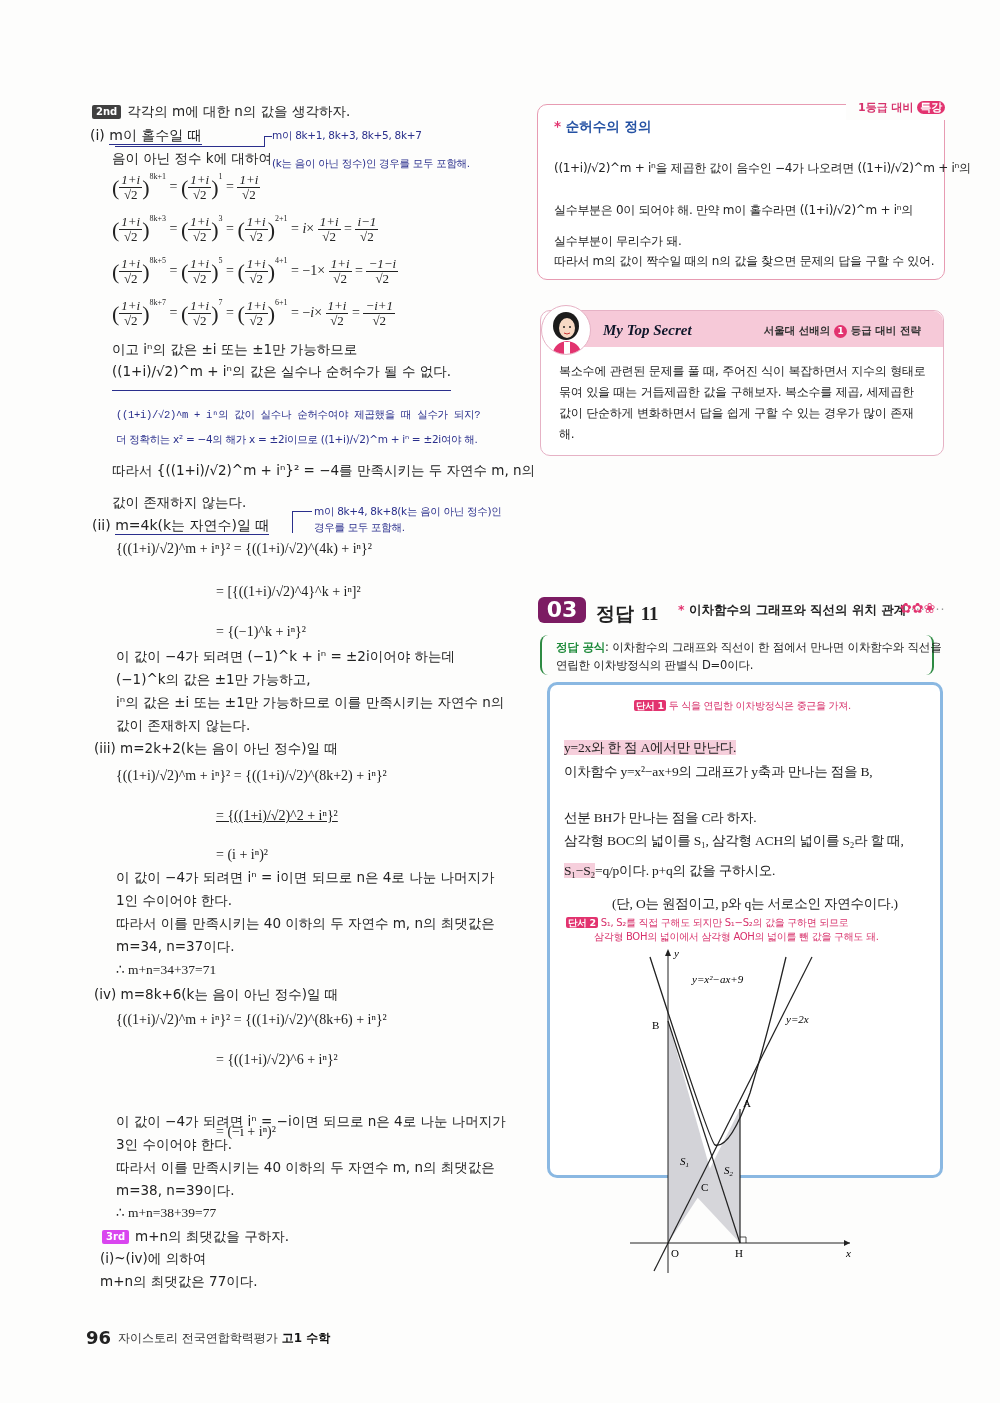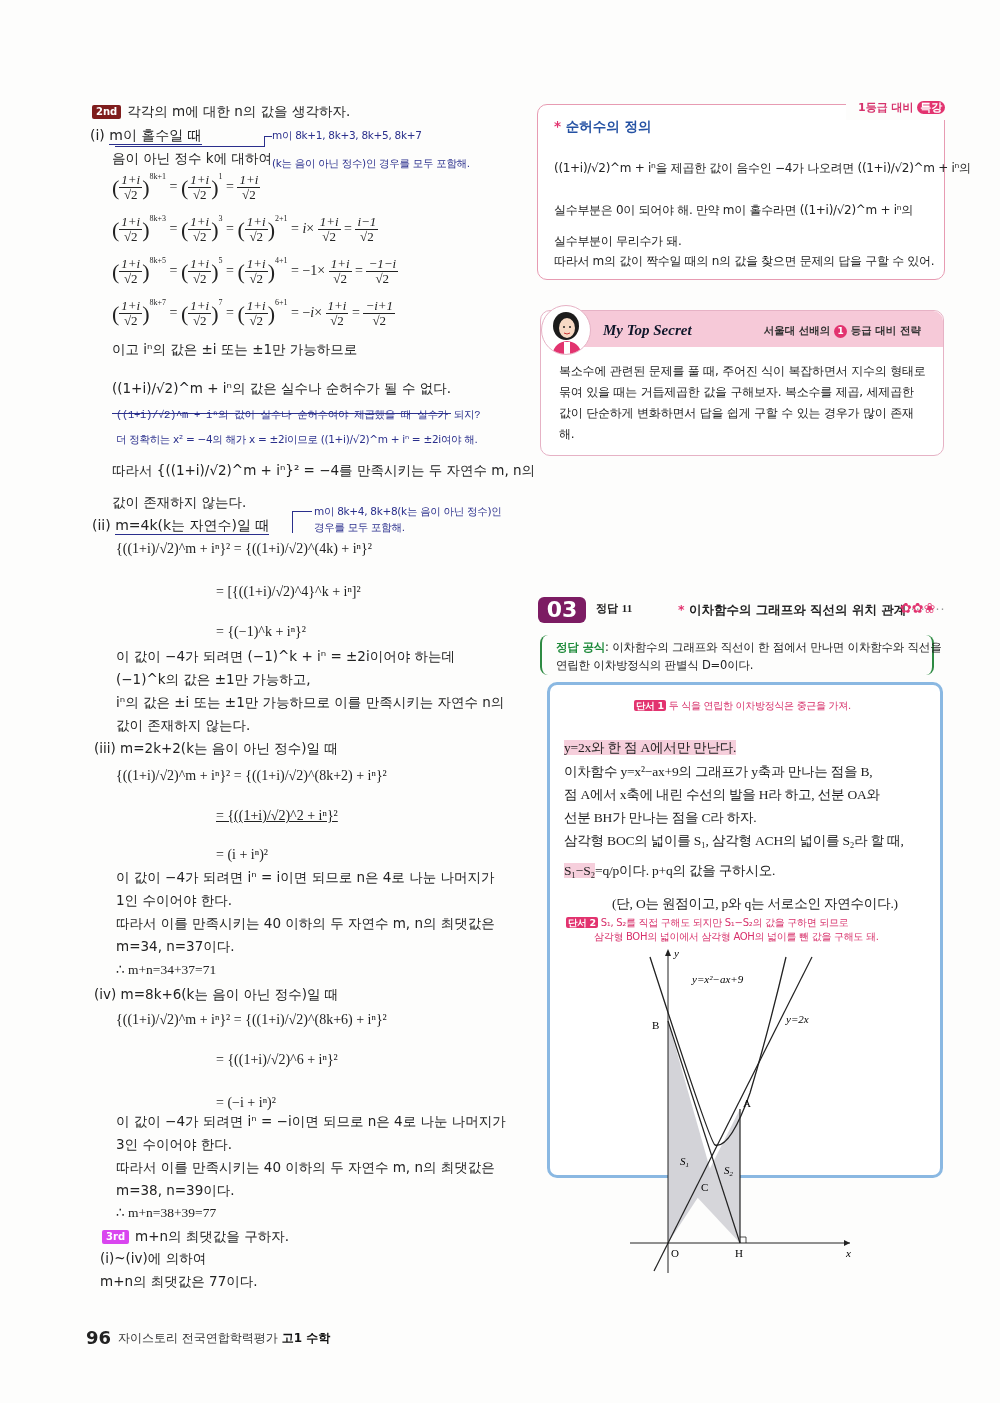--- a/index.html
+++ b/index.html
@@ -2,21 +2,21 @@
 <html><head>
 <meta charset="utf-8">
 <style>
   * { box-sizing: border-box; margin: 0; padding: 0; }
   html, body { width: 1000px; height: 1403px; background: #fdfdfc; }
   body { position: relative; font-family: "DejaVu Sans", sans-serif; color: #222; overflow: hidden; }
   .serif { font-family: "Liberation Serif", "DejaVu Serif", serif; }
   .m { font-family: "Liberation Serif", "DejaVu Serif", serif; font-style: italic; }
   .line { position: absolute; font-size: 13.5px; white-space: nowrap; line-height: 1.2; }
   .badge { display: inline-block; font-size: 10px; font-weight: bold; color: #fff; padding: 1px 4px; border-radius: 2px; margin-right: 6px; vertical-align: 1px; }
-  .badge-2nd { background: #7f1d1d; }
+  .badge-2nd { background: #404040; }
   .badge-3rd { background: #d946ef; }
   .note { position: absolute; font-size: 10.5px; color: #2a2f8c; white-space: nowrap; line-height: 1.35; letter-spacing: -0.3px; }
   .ul { border-bottom: 1.5px solid #2a2f8c; padding-bottom: 1px; }
   .arrow { position: absolute; border-top: 1px solid #2a2f8c; }
   .arrow-v { position: absolute; border-left: 1px solid #2a2f8c; }
   .frac { display: inline-block; vertical-align: middle; text-align: center; font-family: "Liberation Serif", serif; }
   .frac .n { display: block; border-bottom: 1px solid #222; padding: 0 2px; font-size: 13px; line-height: 1.1; }
   .frac .d { display: block; font-size: 13px; line-height: 1.1; }
   .paren { font-size: 22px; font-family: "Liberation Serif", serif; vertical-align: middle; font-weight: lighter; }
   .sup { font-size: 8px; vertical-align: 12px; font-family: "Liberation Serif", serif; }
@@ -33,21 +33,21 @@
   .mts { position: absolute; left: 540px; top: 310px; width: 404px; height: 146px; border: 1.2px solid #e6b2c5; border-radius: 10px; background: #fff; }
   .mts-head { position: absolute; left: 40px; top: 0; right: 0; height: 36px; background: #f6c9d8; border-radius: 0 10px 0 0; }
   .mts-title { position: absolute; left: 62px; top: 11px; font-family: "Liberation Serif", serif; font-style: italic; font-weight: bold; color: #0f172a; font-size: 15px; }
   .mts-sub { position: absolute; right: 22px; top: 13px; font-size: 10.5px; font-weight: bold; color: #333; }
   .mts-sub .num { display: inline-block; width: 13px; height: 13px; border-radius: 50%; background: #e2336f; color: #fff; font-size: 9px; text-align: center; line-height: 13px; }
   .avatar { position: absolute; left: 0px; top: -6px; width: 50px; height: 50px; border-radius: 50%; background: #fff; border: 1.2px solid #e6b2c5; overflow: hidden; }
   .mts-body { position: absolute; left: 18px; top: 50px; width: 370px; font-size: 12px; line-height: 1.75; color: #222; letter-spacing: -0.2px; }
 
   .q-head { position: absolute; left: 538px; top: 597px; }
   .q-num { position: absolute; left: 0; top: 0; width: 48px; height: 26px; background: #7c1c63; color: #fff; border-radius: 6px; font-size: 22px; font-weight: bold; text-align: center; line-height: 26px; }
-  .q-ans { position: absolute; left: 58px; top: 4px; font-size: 11px; font-weight: bold; white-space: nowrap; }
+  .q-ans { position: absolute; left: 58px; top: 4px; font-size: 19px; font-weight: bold; white-space: nowrap; }
   .q-ans .num { font-family: "Liberation Serif", serif; }
   .q-topic { position: absolute; left: 140px; top: 5px; font-size: 12.5px; font-weight: bold; white-space: nowrap; }
   .q-topic .star { color: #e2336f; }
   .dots { color: #999; font-weight: normal; letter-spacing: 1px; }
   .stars { position: absolute; left: 362px; top: 3px; color: #e2336f; font-size: 14px; white-space: nowrap; }
 
   .formula-box { position: absolute; left: 540px; top: 635px; width: 394px; height: 40px; border-left: 2px solid #2e8b43; border-right: 2px solid #2e8b43; border-radius: 8px; }
   .formula-text { position: absolute; left: 14px; top: 4px; font-size: 11.5px; line-height: 1.55; white-space: nowrap; letter-spacing: -0.2px; }
   .formula-text .label { color: #1e8a3a; font-weight: bold; }
 
@@ -88,21 +88,21 @@
     <span class="paren">(</span><span class="frac"><span class="n m">1+i</span><span class="d">√2</span></span><span class="paren">)</span><span class="sup">8k+3</span> = <span class="paren">(</span><span class="frac"><span class="n m">1+i</span><span class="d">√2</span></span><span class="paren">)</span><span class="sup">3</span> = <span class="paren">(</span><span class="frac"><span class="n m">1+i</span><span class="d">√2</span></span><span class="paren">)</span><span class="sup">2+1</span> = <span class="m">i</span>× <span class="frac"><span class="n m">1+i</span><span class="d">√2</span></span> = <span class="frac"><span class="n m">i−1</span><span class="d">√2</span></span>
   </div>
   <div class="line eq" style="left:112px; top:256px;">
     <span class="paren">(</span><span class="frac"><span class="n m">1+i</span><span class="d">√2</span></span><span class="paren">)</span><span class="sup">8k+5</span> = <span class="paren">(</span><span class="frac"><span class="n m">1+i</span><span class="d">√2</span></span><span class="paren">)</span><span class="sup">5</span> = <span class="paren">(</span><span class="frac"><span class="n m">1+i</span><span class="d">√2</span></span><span class="paren">)</span><span class="sup">4+1</span> = −1× <span class="frac"><span class="n m">1+i</span><span class="d">√2</span></span> = <span class="frac"><span class="n m">−1−i</span><span class="d">√2</span></span>
   </div>
   <div class="line eq" style="left:112px; top:298px;">
     <span class="paren">(</span><span class="frac"><span class="n m">1+i</span><span class="d">√2</span></span><span class="paren">)</span><span class="sup">8k+7</span> = <span class="paren">(</span><span class="frac"><span class="n m">1+i</span><span class="d">√2</span></span><span class="paren">)</span><span class="sup">7</span> = <span class="paren">(</span><span class="frac"><span class="n m">1+i</span><span class="d">√2</span></span><span class="paren">)</span><span class="sup">6+1</span> = −<span class="m">i</span>× <span class="frac"><span class="n m">1+i</span><span class="d">√2</span></span> = <span class="frac"><span class="n m">−i+1</span><span class="d">√2</span></span>
   </div>
 
   <div class="line" style="left:112px; top:341px;">이고 iⁿ의 값은 ±i 또는 ±1만 가능하므로</div>
-  <div class="line" style="left:112px; top:380px; border-bottom:1.5px solid #2a2f8c; padding-bottom:17px;">((1+i)/√2)^m + iⁿ의 값은 실수나 순허수가 될 수 없다.</div>
+  <div class="line" style="left:112px; top:363px; border-bottom:1.5px solid #2a2f8c; padding-bottom:11px;">((1+i)/√2)^m + iⁿ의 값은 실수나 순허수가 될 수 없다.</div>
   <div class="note" style="left:116px; top:408px;font-family:Liberation Mono, monospace;">((1+i)/√2)^m + iⁿ의 값이 실수나 순허수여야 제곱했을 때 실수가 되지?</div>
   <div class="note" style="left:116px; top:432px;">더 정확히는 x² = −4의 해가 x = ±2i이므로 ((1+i)/√2)^m + iⁿ = ±2i여야 해.</div>
   <div class="line" style="left:112px; top:462px;">따라서 {((1+i)/√2)^m + iⁿ}² = −4를 만족시키는 두 자연수 m, n의</div>
   <div class="line" style="left:112px; top:494px;">값이 존재하지 않는다.</div>
 
   <div class="line" style="left:92px; top:517px; font-size:14px;">
     <span>(ii)</span>
     <span class="ul">m=4k(k는 자연수)일 때</span>
   </div>
   <div class="arrow-v" style="left:292px; top:511px; height:22px;"></div>
@@ -131,21 +131,21 @@
   <div class="line" style="left:116px; top:915px;">따라서 이를 만족시키는 40 이하의 두 자연수 m, n의 최댓값은</div>
   <div class="line" style="left:116px; top:938px;">m=34, n=37이다.</div>
   <div class="line serif" style="left:116px; top:962px;">∴ m+n=34+37=71</div>
 
   <div class="line" style="left:94px; top:986px;">
     <span>(iv)</span>
     <span>m=8k+6(k는 음이 아닌 정수)일 때</span>
   </div>
   <div class="line eq" style="left:116px; top:1012px;">{((1+i)/√2)^m + iⁿ}² = {((1+i)/√2)^(8k+6) + iⁿ}²</div>
   <div class="line eq" style="left:216px; top:1052px;">= {((1+i)/√2)^6 + iⁿ}²</div>
-  <div class="line eq" style="left:216px; top:1095px;">= (−i + iⁿ)²</div>
+  <div class="line eq" style="left:216px; top:1124px;">= (−i + iⁿ)²</div>
   <div class="line" style="left:116px; top:1113px;">이 값이 −4가 되려면 iⁿ = −i이면 되므로 n은 4로 나눈 나머지가</div>
   <div class="line" style="left:116px; top:1136px;">3인 수이어야 한다.</div>
   <div class="line" style="left:116px; top:1159px;">따라서 이를 만족시키는 40 이하의 두 자연수 m, n의 최댓값은</div>
   <div class="line" style="left:116px; top:1182px;">m=38, n=39이다.</div>
   <div class="line serif" style="left:116px; top:1205px;">∴ m+n=38+39=77</div>
 
   <div class="line" style="left:102px; top:1228px;">
     <span class="badge badge-3rd">3rd</span><span>m+n의 최댓값을 구하자.</span>
   </div>
   <div class="line" style="left:100px; top:1250px;">(i)~(iv)에 의하여</div>
@@ -209,21 +209,20 @@
     <span>연립한 이차방정식의 판별식 D=0이다.</span>
   </div>
 </div>
 
 <div class="prob">
   <div class="hint" style="left:84px; top:14px;">
     <span class="tag">단서 1</span><span>두 식을 연립한 이차방정식은 중근을 가져.</span>
   </div>
   <div class="pl" style="top:54px;"><span class="hl">y=2x와 한 점 A에서만 만난다.</span></div>
   <div class="pl" style="top:78px;">이차함수 y=x²−ax+9의 그래프가 y축과 만나는 점을 B,</div>
-  <div class="pl" style="top:101px;">점 A에서 x축에 내린 수선의 발을 H라 하고, 선분 OA와</div>
   <div class="pl" style="top:124px;">선분 BH가 만나는 점을 C라 하자.</div>
   <div class="pl" style="top:147px;">삼각형 BOC의 넓이를 S₁, 삼각형 ACH의 넓이를 S₂라 할 때,</div>
   <div class="pl" style="top:177px;">
     <span class="hl">S₁−S₂</span><span>=q/p이다. p+q의 값을 구하시오.</span>
   </div>
   <div class="pl" style="left:62px; top:210px;">(단, O는 원점이고, p와 q는 서로소인 자연수이다.)</div>
   <div class="hint" style="left:16px; top:231px;">
     <span class="tag">단서 2</span><span>S₁, S₂를 직접 구해도 되지만 S₁−S₂의 값을 구하면 되므로</span>
   </div>
   <div class="hint" style="left:44px; top:245px;">삼각형 BOH의 넓이에서 삼각형 AOH의 넓이를 뺀 값을 구해도 돼.</div>

